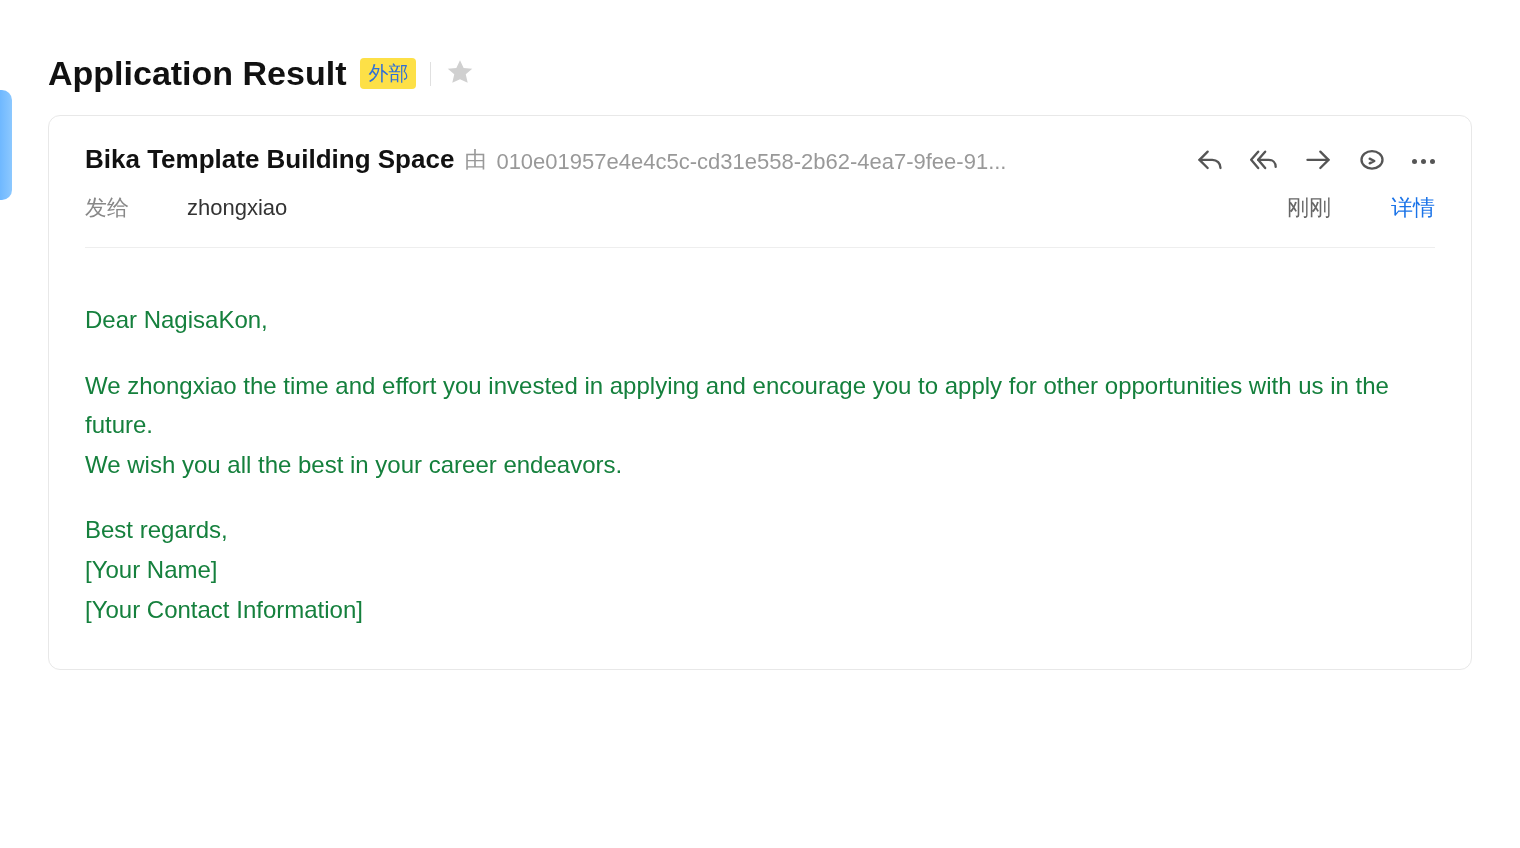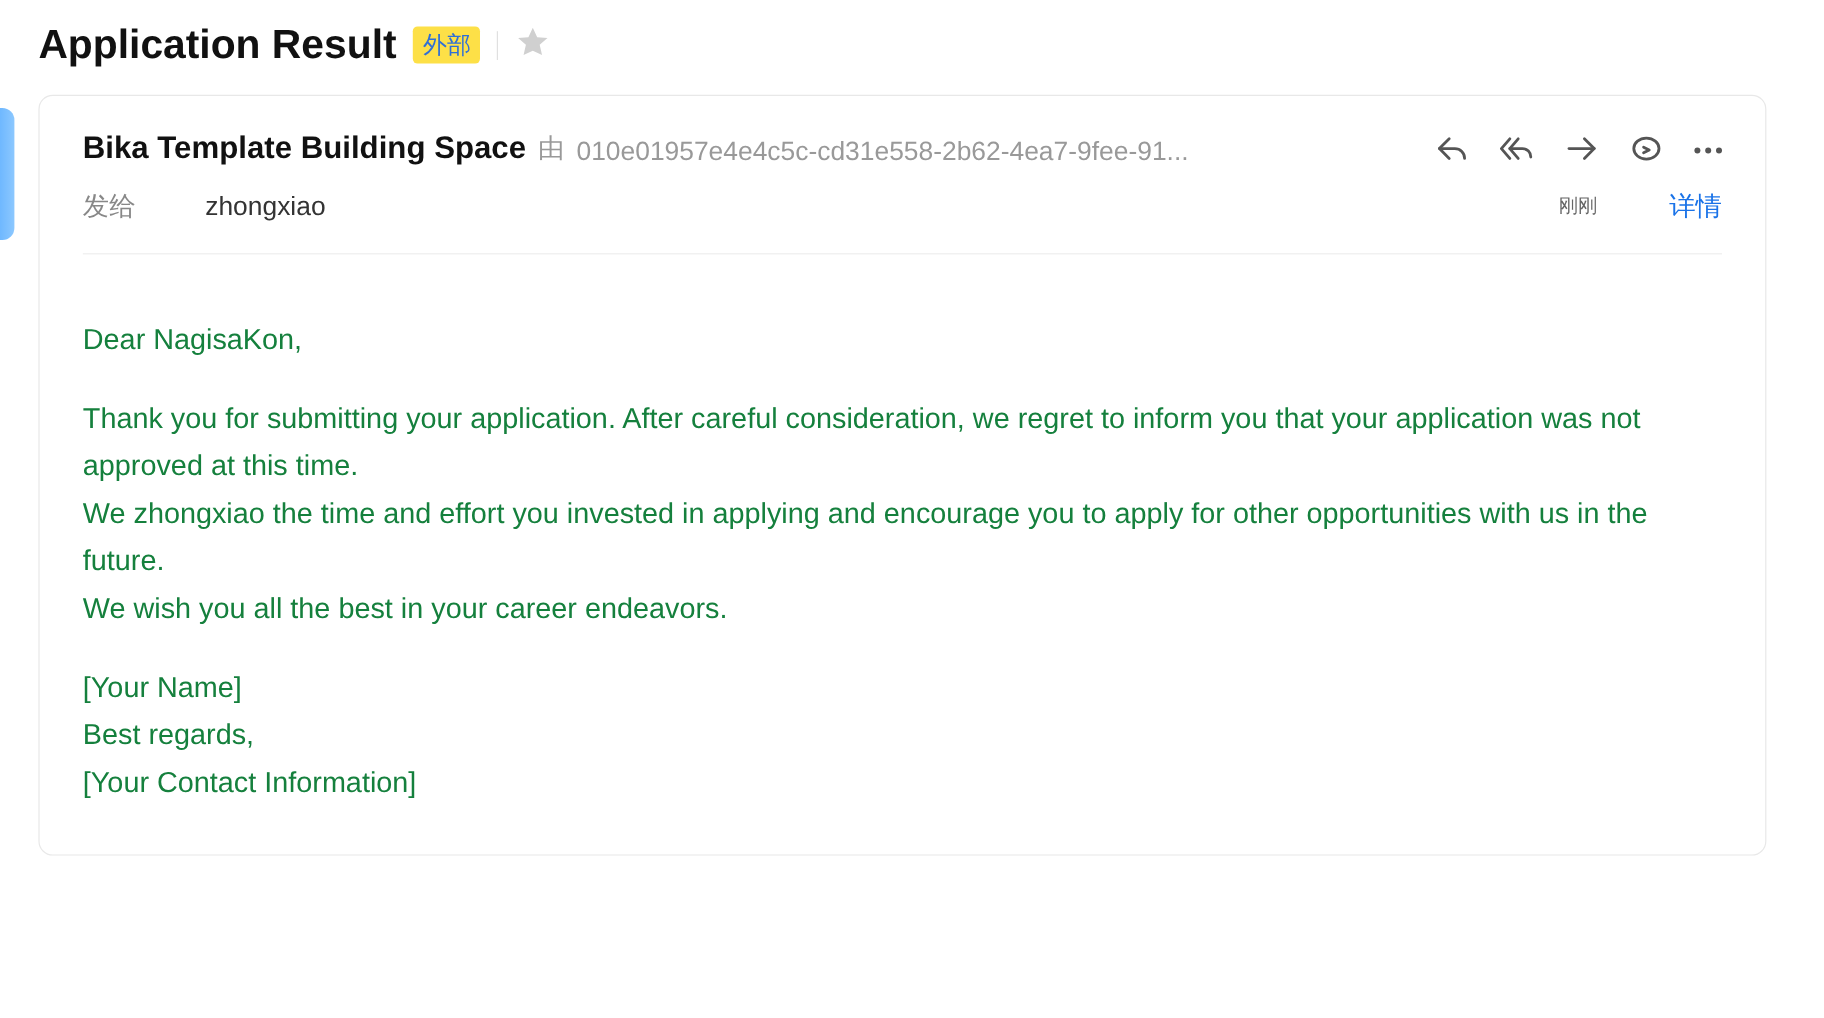--- a/index.html
+++ b/index.html
@@ -13,21 +13,22 @@
   .left-strip {
     position: absolute;
     left: 0;
     top: 90px;
     width: 12px;
     height: 110px;
     background: linear-gradient(to right, #6fb8ff, #8cc8ff);
     border-radius: 0 10px 10px 0;
   }
   .wrapper {
-    padding: 18px 48px 0 32px;
+    padding: 18px 48px 0 48px;
+    margin-top: 36px;
   }
   .header-row {
     display: flex;
     align-items: center;
     gap: 14px;
     margin-bottom: 22px;
   }
   .subject {
     font-size: 34px;
     font-weight: 700;
@@ -104,21 +105,21 @@
     font-size: 22px;
     color: #888;
     margin-right: 18px;
   }
   .to-value {
     font-size: 22px;
     color: #333;
   }
   .meta-spacer { flex: 1; }
   .time-label {
-    font-size: 16px;
+    font-size: 22px;
     color: #666;
     margin-right: 20px;
   }
   .details-link {
     font-size: 22px;
     color: #1a73e8;
     cursor: pointer;
   }
   .body-content {
     padding-top: 52px;
@@ -195,24 +196,23 @@
       <span class="to-label">发给</span>
       <span class="to-value">zhongxiao</span>
       <span class="meta-spacer"></span>
       <span class="time-label">刚刚</span>
       <span class="details-link">详情</span>
     </div>
 
     <div class="body-content">
       <p>Dear NagisaKon,</p>
       <div class="body-para-gap"></div>
-      <p>Thank you for submitting your application. After careful consideration, we regret to inform you that your application was not approved at this time.</p>
       <p>We zhongxiao the time and effort you invested in applying and encourage you to apply for other opportunities with us in the future.</p>
       <p>We wish you all the best in your career endeavors.</p>
       <div class="body-para-gap"></div>
+      <p>Best regards,</p>
       <p>[Your Name]</p>
-      <p>Best regards,</p>
       <p>[Your Contact Information]</p>
     </div>
 
   </div>
 
 </div>
 
 </body></html>

